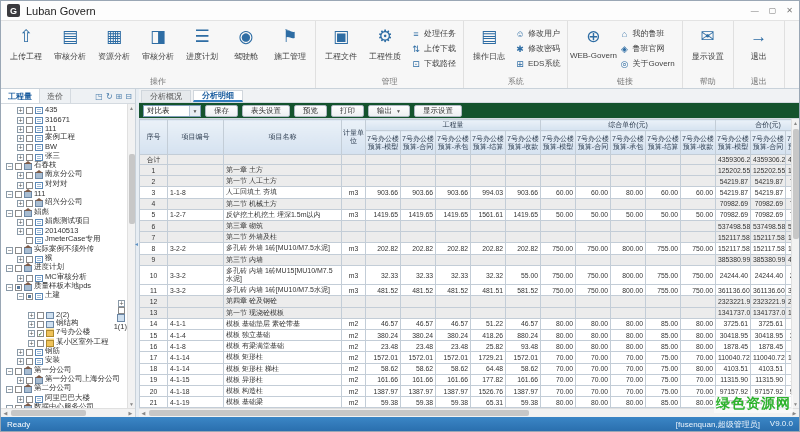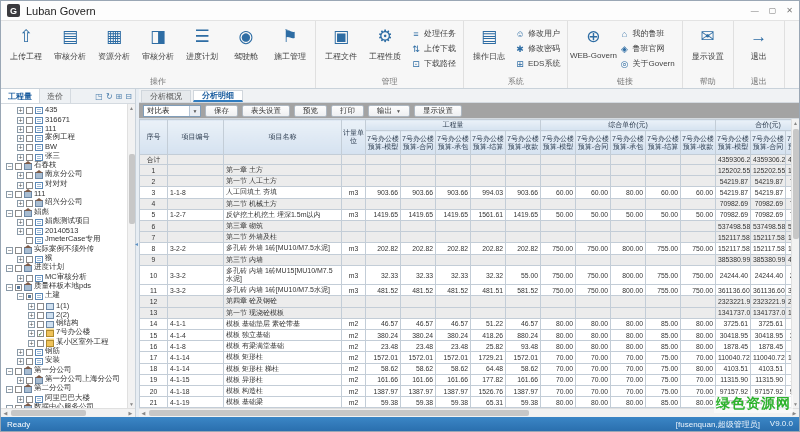--- a/index.html
+++ b/index.html
@@ -64,21 +64,21 @@
 
   
   #splitter{width:3px;flex:0 0 3px;background:#e7edf3;position:relative;cursor:col-resize;}
   #splitter .sarrow{position:absolute;top:46%;left:-1px;color:#5f92c4;font-size:6px;}
 
   
   #main{flex:1;display:flex;flex-direction:column;min-width:0;min-height:0;background:#fff;}
   #maintabs{height:14px;background:#f0f2f4;display:flex;align-items:stretch;border-bottom:1px solid #d4dae0;flex:0 0 14px;padding-left:2px;}
   .mtab{font-size:8px;padding:0 8px;display:flex;align-items:center;color:#555;background:#e6e9ec;border:1px solid #d0d6dc;border-bottom:none;margin-right:2px;margin-top:1px;cursor:pointer;}
   .mtab.active{background:#fff;color:#1a5c9e;border-bottom:2px solid #2f7cc0;font-weight:bold;}
-  #maintoolbar{height:16px;background:#a3a3a3;border-bottom:1px solid #d4dae0;display:flex;align-items:center;padding:0 4px;gap:4px;flex:0 0 16px;}
+  #maintoolbar{height:16px;background:#14532d;border-bottom:1px solid #d4dae0;display:flex;align-items:center;padding:0 4px;gap:4px;flex:0 0 16px;}
   #reportselect{height:12px;border:1px solid #7f9db9;background:#fff;display:flex;align-items:center;font-size:7.5px;width:58px;cursor:pointer;}
   #reportselect .val{flex:1;padding-left:3px;color:#222;}
   #reportselect .caret{width:11px;height:100%;background:#e9eef4;border-left:1px solid #b7c6d6;font-size:5px;color:#555;display:flex;align-items:center;justify-content:center;}
   .tbtn{height:12px;border:1px solid #aeb8c2;background:linear-gradient(#fdfdfd,#eef0f2);border-radius:2px;font-size:7.5px;color:#333;padding:0 8px;display:flex;align-items:center;cursor:pointer;white-space:nowrap;}
   .tbtn .dcaret{font-size:5px;color:#555;margin-left:4px;}
 
   
   #tablearea{flex:1;position:relative;overflow:hidden;display:flex;min-height:0;}
   #tablewrap{flex:1;overflow:hidden;position:relative;}
   table{border-collapse:collapse;table-layout:fixed;width:681px;}
@@ -377,21 +377,21 @@
               <span class="tchk partial"></span>
               <span class="ticon o"></span>
               <span class="tlabel">质量样板本地pds</span>
             </div>
             <div class="titem" style="padding-left: 14px;">
               <span class="texp">−</span>
               <span class="tchk partial"></span>
               <span class="ticon p"></span>
               <span class="tlabel">土建</span>
             </div>
-            <div class="titem" style="padding-left: 25px;">
+            <div class="titem" style="padding-left: 25px; flex-direction: column;">
               <span class="texp">+</span>
               <span class="tchk"></span>
               <span class="ticon u"></span>
               <span class="tlabel">1(1)</span>
             </div>
             <div class="titem" style="padding-left: 25px;">
               <span class="texp">+</span>
               <span class="tchk"></span>
               <span class="ticon u"></span>
               <span class="tlabel">2(2)</span>

